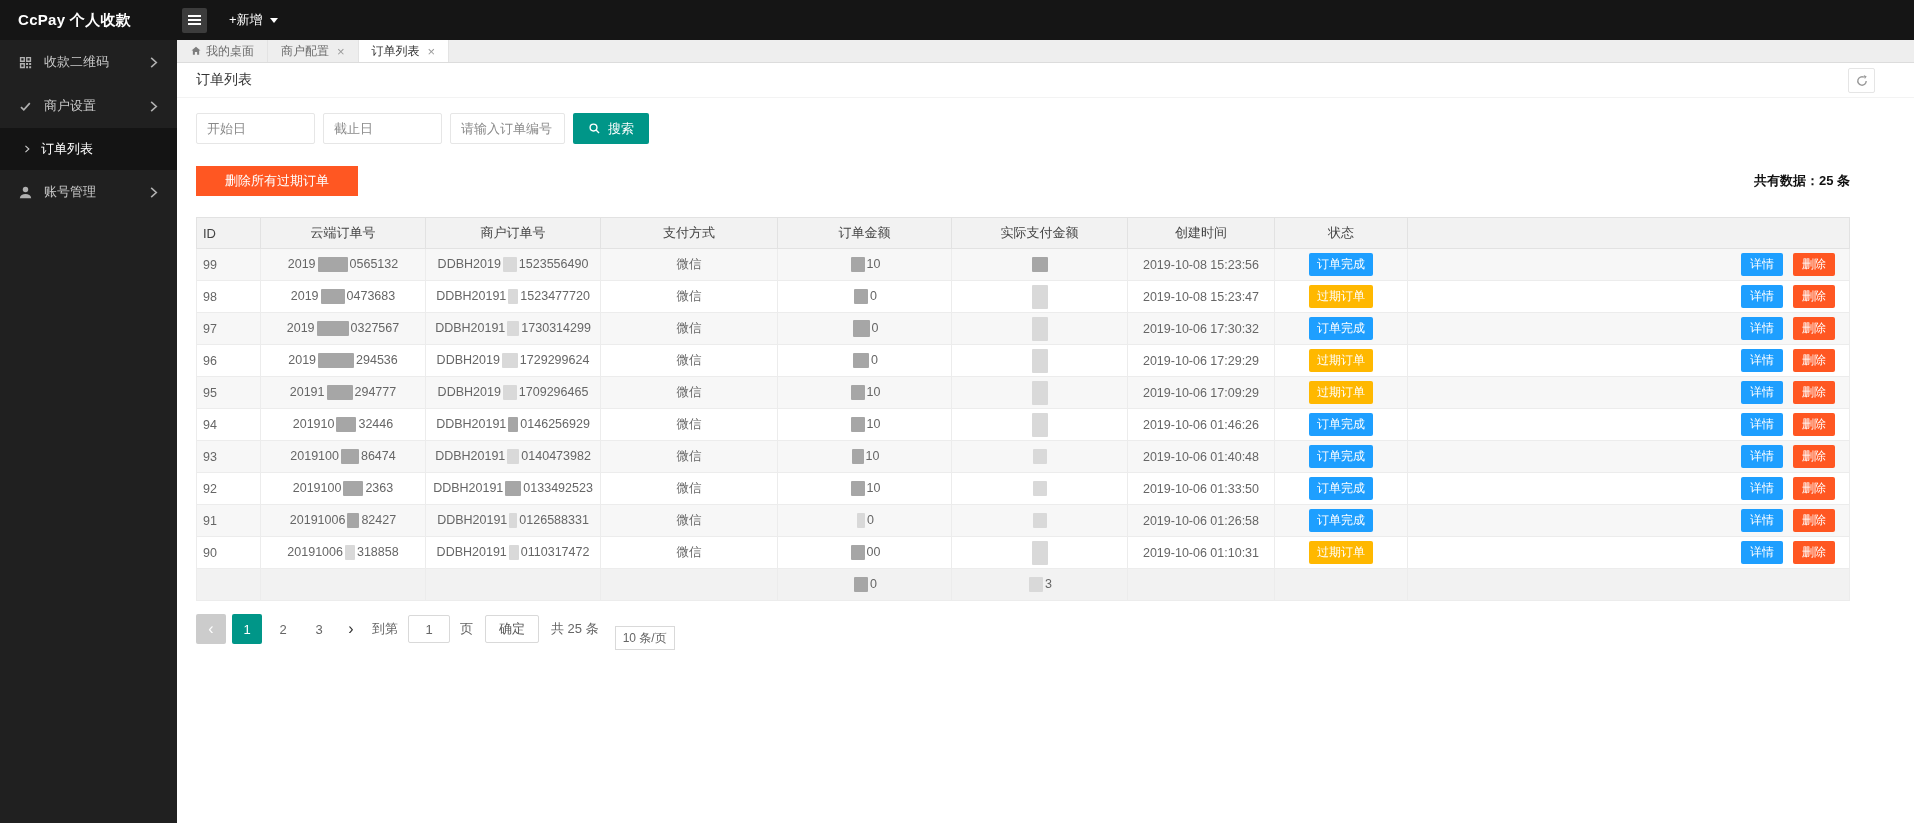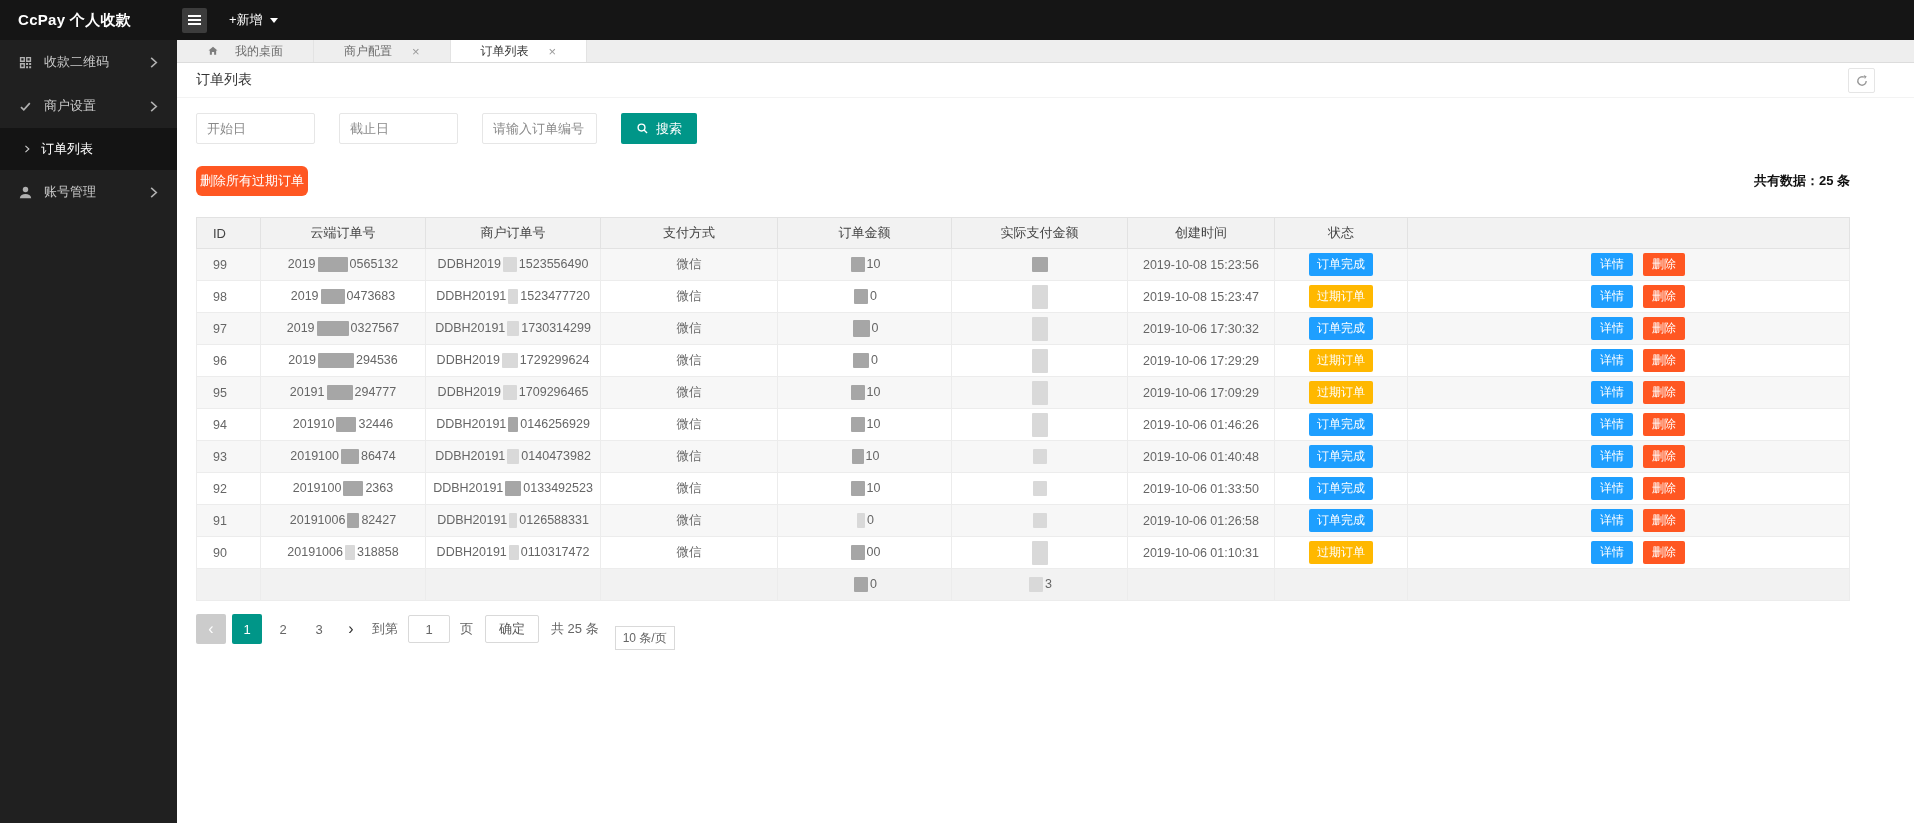--- a/index.html
+++ b/index.html
@@ -27,47 +27,47 @@
   .side-item .icn{width:15px;height:15px;color:#b0b0b0;flex:0 0 auto}
   .side-label{flex:1}
   .side-caret{width:11px;height:11px;color:#8a8a8a;flex:0 0 auto}
   .side-sub{height:42px;display:flex;align-items:center;padding-left:22px;gap:9px;font-size:13px;cursor:pointer;color:#e2e2e2}
   .side-sub .sub-caret{width:10px;height:10px;color:#cfcfcf}
   .side-sub.active{background:#141414;color:#fff}
 
   
   .main{position:absolute;left:177px;top:40px;right:0;bottom:0;background:#fff;display:flex;flex-direction:column;overflow:hidden}
   .tabbar{height:23px;background:#eeeeee;border-bottom:1px solid #dcdcdc;display:flex;align-items:stretch;font-size:12px;color:#6b6b6b;flex:0 0 auto}
-  .tab{display:flex;align-items:center;gap:16px;padding:0 30px;border-right:1px solid #e3e3e3;cursor:pointer}
+  .tab{display:flex;align-items:center;gap:4px;padding:0 13px;border-right:1px solid #e3e3e3;cursor:pointer}
   .tab .icn{width:12px;height:12px;color:#7d7d7d}
   .tab.active{background:#fff;color:#333}
   .tab-close{color:#9a9a9a;font-size:13px;line-height:1;cursor:pointer;margin-left:4px}
   .titlebar{height:35px;flex:0 0 auto;display:flex;align-items:center;padding-left:19px;font-size:14px;color:#333;position:relative;border-bottom:1px solid #f3f3f3;background:#fff}
   .refresh-btn{position:absolute;right:39px;top:5px;width:27px;height:25px;border:1px solid #e5e5e5;background:#fff;display:flex;align-items:center;justify-content:center;cursor:pointer;border-radius:2px}
   .refresh-btn .icn{width:14px;height:14px;color:#999}
   .content{flex:1;padding:15px 64px 0 19px;background:#fff;overflow:hidden}
 
-  .search-row{display:flex;gap:24px}
+  .search-row{display:flex;gap:8px}
   .inp{width:119px;height:31px;border:1px solid #e6e6e6;border-radius:2px;padding:0 10px;font-size:13px;color:#666;outline:none;font-family:inherit;background:#fff}
   .inp.wide{width:115px}
   .inp::placeholder{color:#8a8a8a;opacity:1}
   .search-btn{height:31px;padding:0 15px;background:var(--primary,#009688);border:none;border-radius:2px;color:#fff;font-size:13px;display:flex;align-items:center;gap:7px;cursor:pointer;font-family:inherit}
   .search-btn .icn{width:13px;height:13px}
 
   .action-row{margin-top:22px;display:flex;align-items:center;justify-content:space-between}
-  .delete-expired-btn{height:30px;padding:0 4px;background:var(--danger,#FF5722);color:#fff;border:none;border-radius:6px;font-size:13px;cursor:pointer;font-family:inherit}
+  .delete-expired-btn{height:30px;padding:0 29px;background:var(--danger,#FF5722);color:#fff;border:none;border-radius:0;font-size:13px;cursor:pointer;font-family:inherit}
   .total-info{font-size:13px;color:#111;font-weight:bold}
 
   .order-table{margin-top:21px;width:100%;border-collapse:collapse;font-size:12.5px;color:#666;table-layout:fixed}
   .order-table th{background:#f2f2f2;border:1px solid #e2e2e2;height:31px;font-weight:normal;color:#444;text-align:center;font-size:13px}
   .order-table td{border:1px solid #ececec;height:32px;text-align:center;padding:0 4px;overflow:hidden;white-space:nowrap}
-  .order-table th.col-id,.order-table td.col-id{text-align:left;padding-left:16px}
+  .order-table th.col-id,.order-table td.col-id{text-align:left;padding-left:6px}
   .order-table tbody tr:nth-child(odd){background:#f7f7f7}
   .order-table tfoot td{background:#f2f2f2}
-  td.ops{text-align:center;padding-left:33px}
+  td.ops{text-align:right;padding-left:33px}
 
   .redact{display:inline-block;vertical-align:middle;height:15px;background:#a6a6a6;border-radius:1px;margin:0 2px}
   .redact.light{background:#d9d9d9}
 
   .badge{display:inline-block;padding:4px 8px;border-radius:2px;color:#fff;font-size:12px;line-height:1.2}
   .badge.done{background:var(--info,#1E9FFF)}
   .badge.expired{background:var(--warning,#FFB800)}
   .mini-btn{display:inline-block;padding:4px 9px;margin-right:10px;font-size:12px;color:#fff;border-radius:2px;cursor:pointer;line-height:1.2}
   .mini-btn.detail{background:var(--info,#1E9FFF)}
   .mini-btn.delete{background:var(--danger,#FF5722)}

